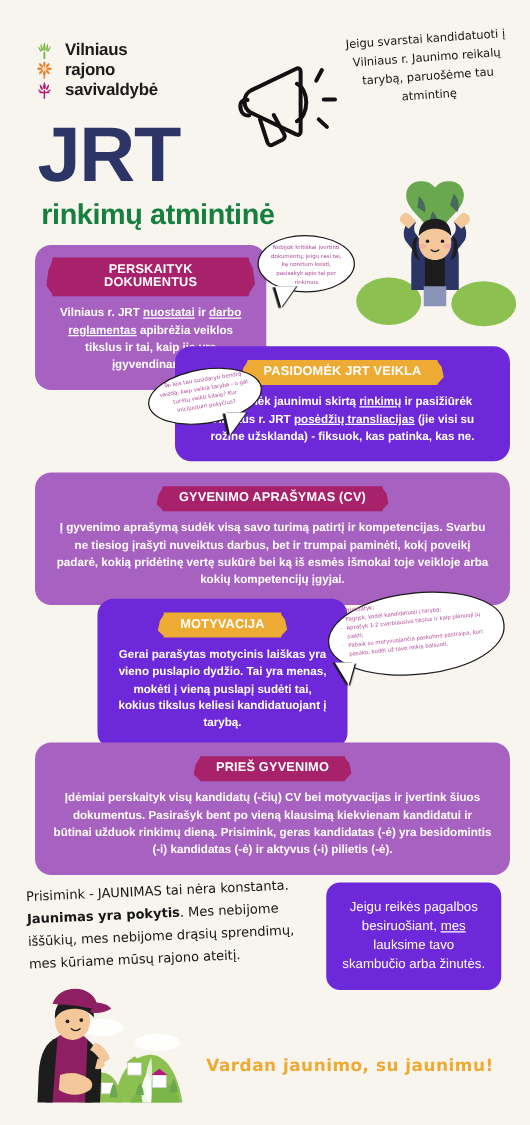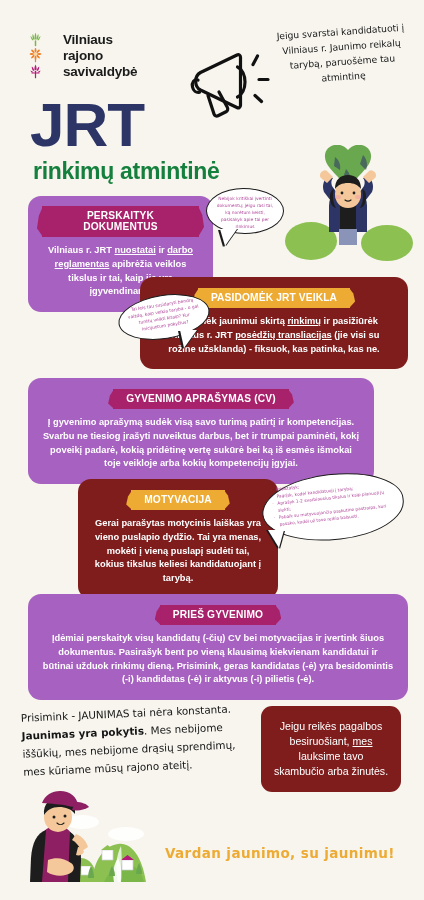--- a/index.html
+++ b/index.html
@@ -5,21 +5,21 @@
   * { box-sizing: border-box; margin: 0; padding: 0; }
   html, body {
     width: 424px; height: 900px;
     background: #f7f5ee;
     font-family: "Liberation Sans", sans-serif;
     overflow: hidden;
   }
   #page { position: relative; width: 424px; height: 900px; background: #f7f5ee; }
 
   
-  #logo { position: absolute; left: 28px; top: 32px; display: flex; align-items: center; gap: 20px; }
+  #logo { position: absolute; left: 28px; top: 32px; display: flex; align-items: flex-end; gap: 9px; }
   #logo-marks { display: flex; flex-direction: column; gap: 1px; }
   .logo-mark { width: 15px; height: 15px; }
   #logo-text { font-weight: bold; font-size: 13.5px; line-height: 1.18; color: #1b1b1b; letter-spacing: -.2px; }
 
   #megaphone { position: absolute; left: 185px; top: 42px; width: 85px; height: 80px; }
 
   #handnote-top {
     position: absolute; left: 272px; top: 25px; width: 140px;
     font-family: "DejaVu Sans", sans-serif;
     font-size: 9.2px; line-height: 1.62; color: #151515;
@@ -34,21 +34,21 @@
     position: absolute; left: 33px; top: 158px;
     font-size: 23px; font-weight: bold; color: #15803d; letter-spacing: -.3px;
   }
 
   
   #girl { position: absolute; left: 283px; top: 145px; width: 130px; height: 118px; }
 
   
   .card { position: absolute; border-radius: 13px; padding: 10px 14px 13px; }
   .card.purple { background: #a761c0; }
-  .card.navy { background: #7f1d1d; }
+  .card.navy { background: #6d28d9; }
   .badge {
     display: inline-block; color: #ffffff; font-weight: bold; font-size: 10.2px;
     letter-spacing: .15px; padding: 4px 13px 5px; position: relative;
   }
   .badge.magenta { background: #a8216b; text-align: center; }
   .badge.gold { background: #edab33; }
   .badge::before, .badge::after {
     content: ""; position: absolute; top: 0; width: 6px; height: 100%;
   }
   .badge.magenta::before { left: -5px; background: #a8216b; clip-path: polygon(100% 0,100% 100%,0 72%,30% 32%); }
@@ -56,21 +56,21 @@
   .badge.gold::before { left: -5px; background: #edab33; clip-path: polygon(100% 0,100% 100%,0 72%,30% 32%); }
   .badge.gold::after  { right: -5px; background: #edab33; clip-path: polygon(0 0,0 100%,100% 68%,70% 28%); }
   .badge-row { text-align: center; margin-bottom: 7px; }
   .card-body {
     color: #ffffff; font-size: 9.3px; line-height: 1.48; text-align: center; font-weight: bold;
   }
   .card-body u { text-decoration: underline; }
 
   #card-docs   { left: 28px;  top: 196px; width: 185px; }
   #card-veikla { left: 140px; top: 277px; width: 268px; }
-  #card-cv     { left: 28px;  top: 378px; width: 346px; }
+  #card-cv     { left: 28px;  top: 378px; width: 380px; }
   #card-motyv  { left: 78px;  top: 479px; width: 200px; }
   #card-priesh { left: 28px;  top: 594px; width: 380px; }
   #card-help   { left: 261px; top: 706px; width: 140px; border-radius: 11px;
                  display: flex; align-items: flex-end; justify-content: center; padding: 13px 12px; }
   #card-help .card-body { font-size: 10.6px; line-height: 1.42; font-weight: normal; }
 
   
   .bubble { position: absolute; }
   .bubble-body {
     position: relative; background: #ffffff; border: 1.6px solid #1a1a1a;

